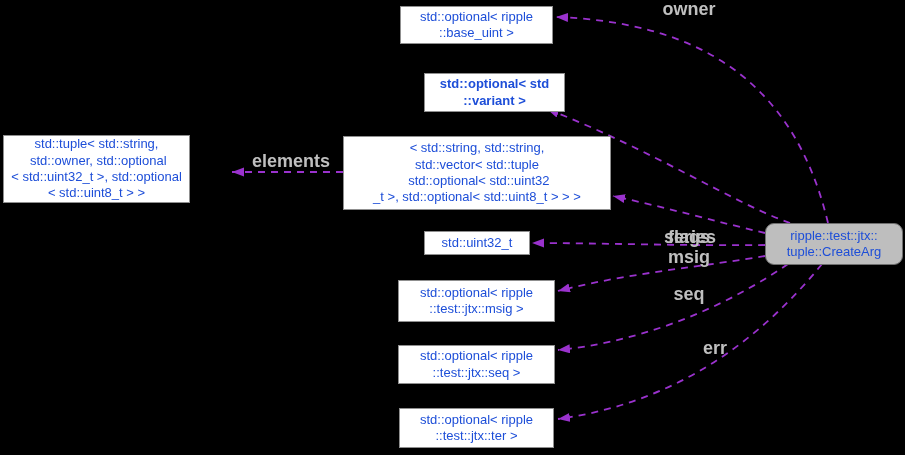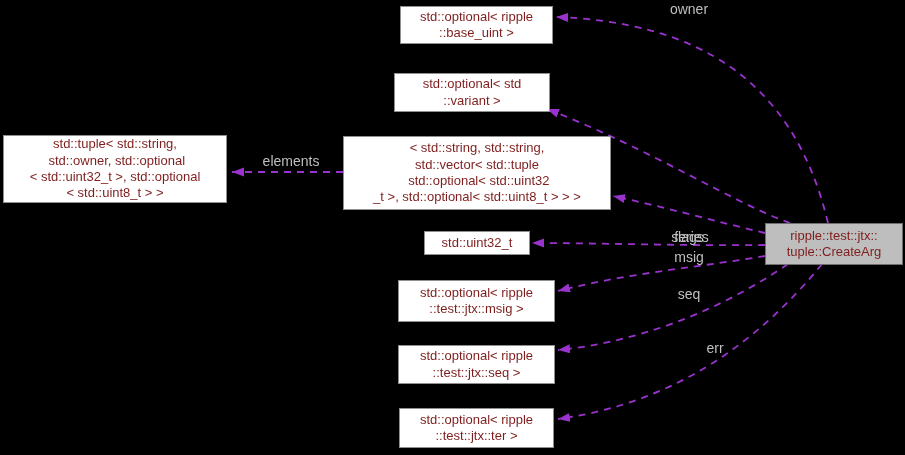--- a/index.html
+++ b/index.html
@@ -18,30 +18,30 @@
     font-family:"Liberation Sans", sans-serif;
   }
   .canvas{position:relative;width:905px;height:455px;background:var(--background);}
   svg.edges{position:absolute;left:0;top:0;width:905px;height:455px;}
   .edge{fill:none;stroke:var(--edge);stroke-width:1.8;stroke-dasharray:7 6;}
   .arrowhead{fill:var(--edge);stroke:none;}
   .node{
     position:absolute;box-sizing:border-box;
     background:var(--node-fill);
     border:1.5px solid var(--node-border);
-    color:#7f1d1d;
+    color:#1d4ed8;
     display:flex;flex-direction:column;align-items:center;justify-content:center;
     font-size:13px;line-height:16.4px;text-align:center;
   }
   .node span{white-space:pre;display:block;}
   .node.main{background:var(--main-fill);border-color:var(--main-border);}
   .elabel{
     position:absolute;color:var(--label);
-    font-size:14px;line-height:15px;text-align:center;
-    transform:translateX(-50%);white-space:nowrap;
+    font-size:18px;line-height:15px;text-align:center;
+    transform:translateX(-50%);white-space:nowrap;font-weight:bold;
   }
 </style>
 </head>
 <body>
 
 <div class="canvas">
 
   <svg class="edges" viewBox="0 0 905 455">
     <defs>
       <marker id="arrow" markerUnits="userSpaceOnUse" markerWidth="14" markerHeight="11" refX="12" refY="4.5" orient="auto">
@@ -51,40 +51,40 @@
     <path class="edge" d="M343,172 L232,172" marker-end="url(#arrow)"></path>
     <path class="edge" d="M828,223 C792,72 688,22 556,17" marker-end="url(#arrow)"></path>
     <path class="edge" d="M790,223 C740,206 648,148 547,109" marker-end="url(#arrow)"></path>
     <path class="edge" d="M765,233 C718,222 664,207 613,196" marker-end="url(#arrow)"></path>
     <path class="edge" d="M765,245 C690,246 598,243 532,243" marker-end="url(#arrow)"></path>
     <path class="edge" d="M765,256 C708,266 627,273 558,291" marker-end="url(#arrow)"></path>
     <path class="edge" d="M788,264 C712,316 630,343 558,350" marker-end="url(#arrow)"></path>
     <path class="edge" d="M822,264 C742,362 652,406 558,419" marker-end="url(#arrow)"></path>
   </svg>
 
-  <div class="node" style="left:3px;top:135px;width:224px;height:68px;">
+  <div class="node" style="left:3px;top:135px;width:187px;height:68px;">
     <span>std::tuple&lt; std::string,</span>
     <span> std::owner, std::optional</span>
     <span>&lt; std::uint32_t &gt;, std::optional</span>
     <span>&lt; std::uint8_t &gt; &gt;</span>
   </div>
 
   <div class="node" style="left:343px;top:136px;width:268px;height:74px;">
     <span>&lt; std::string, std::string,</span>
     <span>std::vector&lt; std::tuple</span>
     <span> std::optional&lt; std::uint32</span>
     <span>_t &gt;, std::optional&lt; std::uint8_t &gt; &gt; &gt;</span>
   </div>
 
   <div class="node" style="left:400px;top:6px;width:153px;height:38px;">
     <span>std::optional&lt; ripple</span>
     <span>::base_uint &gt;</span>
   </div>
 
-  <div class="node" style="left:394px;top:73px;width:156px;height:39px;">
+  <div class="node" style="left:424px;top:73px;width:141px;height:39px;font-weight:bold;">
     <span>std::optional&lt; std</span>
     <span>::variant &gt;</span>
   </div>
 
   <div class="node" style="left:424px;top:231px;width:106px;height:24px;text-align:right;">
     <span>std::uint32_t</span>
   </div>
 
   <div class="node" style="left:398px;top:280px;width:157px;height:42px;">
     <span>std::optional&lt; ripple</span>
@@ -94,21 +94,21 @@
   <div class="node" style="left:398px;top:345px;width:157px;height:39px;">
     <span>std::optional&lt; ripple</span>
     <span>::test::jtx::seq &gt;</span>
   </div>
 
   <div class="node" style="left:399px;top:408px;width:155px;height:40px;">
     <span>std::optional&lt; ripple</span>
     <span>::test::jtx::ter &gt;</span>
   </div>
 
-  <div class="node main" style="left:765px;top:223px;width:138px;height:42px;">
+  <div class="node main" style="left:765px;top:223px;width:138px;height:42px;border-radius:9px;">
     <span>ripple::test::jtx::</span>
     <span>tuple::CreateArg</span>
   </div>
 
   <div class="elabel" style="left:689px;top:2px;">owner</div>
 
 
   <div class="elabel" style="left:291px;top:154px;">elements</div>
 
   <div class="elabel" style="left:690px;top:186px;margin-top:44px;">series</div>

